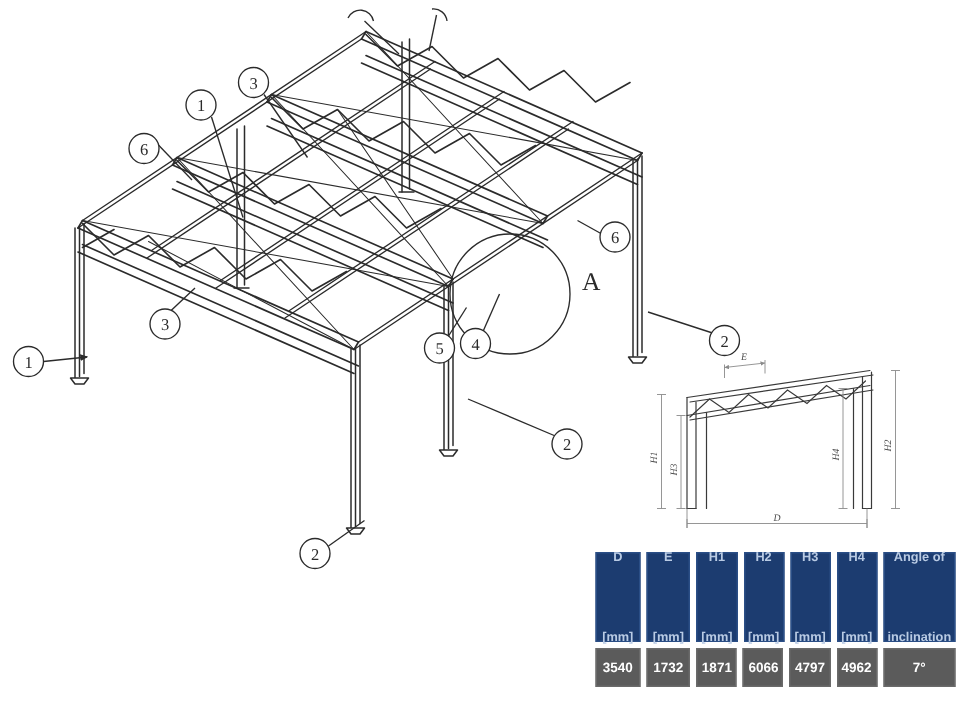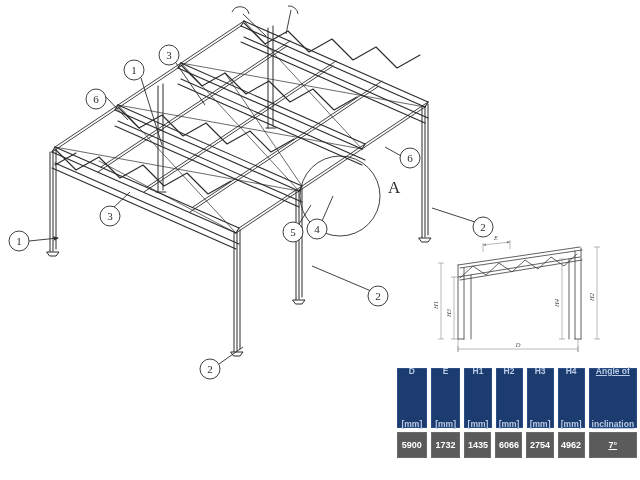--- a/index.html
+++ b/index.html
@@ -83,21 +83,21 @@
     height: 26px;
     box-sizing: border-box;
     border: 1px solid #6a6a6a;
   }
   .c0 { width: 33px; }
   .c1 { width: 33px; }
   .c2 { width: 30px; }
   .c3 { width: 30px; }
   .c4 { width: 30px; }
   .c5 { width: 30px; }
-  .c6 { width: 54px; text-decoration: underline; }
+  .c6 { width: 54px; }
 
   .hdr-sym { display: block; }
   .hdr-unit { display: block; margin-top: 42px; }
 
   .detail-letter {
     position: absolute;
     font-family: "Liberation Serif", serif;
     font-size: 17px;
     color: #2b2b2b;
     left: 388px;
@@ -401,23 +401,23 @@
         <span class="hdr-sym">H4</span>
         <span class="hdr-unit">[mm]</span>
       </div>
       <div class="spec-head-cell c6">
         <span class="hdr-sym">Angle of</span>
         <span class="hdr-unit">inclination</span>
       </div>
     </div>
 
     <div class="spec-row">
-      <div class="spec-data-cell c0">5900</div>
+      <div class="spec-data-cell c0">3540</div>
       <div class="spec-data-cell c1">1732</div>
-      <div class="spec-data-cell c2">1435</div>
+      <div class="spec-data-cell c2">1871</div>
       <div class="spec-data-cell c3">6066</div>
-      <div class="spec-data-cell c4">2754</div>
+      <div class="spec-data-cell c4">4797</div>
       <div class="spec-data-cell c5">4962</div>
       <div class="spec-data-cell c6">7°</div>
     </div>
   </div>
 
 </div>
 
 </body></html>

